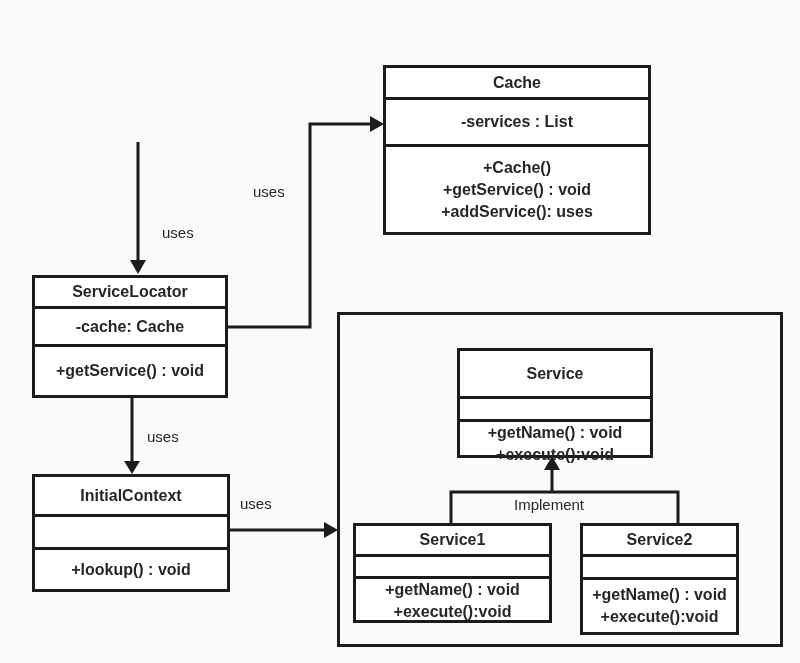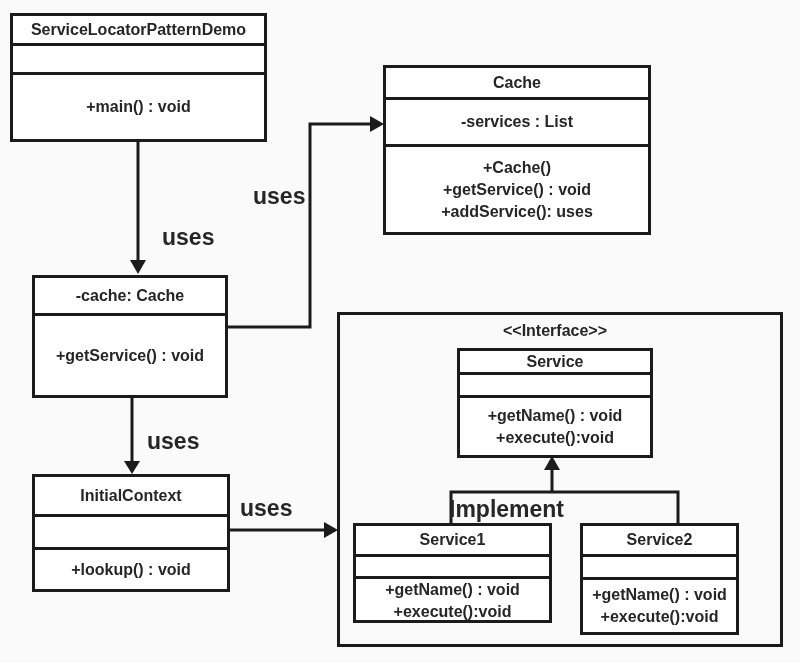--- a/index.html
+++ b/index.html
@@ -42,22 +42,22 @@
     text-align:right;
   }
   .uml-class .c-ops {
     flex:1;
     display:flex; flex-direction:column; align-items:center; justify-content:center;
   }
   .member { line-height:22px; white-space:nowrap; }
 
   .rel-label {
     position:absolute;
-    font-size:23px;
-    font-weight:700;
+    font-size:15px;
+    font-weight:400;
     white-space:nowrap;
   }
   .stereotype-label {
     position:absolute;
     font-size:16px;
     font-weight:700;
     text-align:center;
   }
 </style>
 </head>
@@ -78,61 +78,54 @@
     </g>
     <g fill="#1b1b1b" stroke="none">
       <polygon points="130,260 146,260 138,274"></polygon>
       <polygon points="370,116 370,132 384,124"></polygon>
       <polygon points="124,461 140,461 132,474"></polygon>
       <polygon points="324,522 324,538 338,530"></polygon>
       <polygon points="544,470 560,470 552,456"></polygon>
     </g>
   </svg>
 
-  <div class="uml-class" style="left:10px; top:13px; width:257px; height:129px">
-    <div class="c-title" style="height:30px">ServiceLocatorPatternDemo</div>
-    <div class="c-attrs" style="height:29px"></div>
-    <div class="c-ops">
-      <div class="member">+main() : void</div>
-    </div>
-  </div>
 
   <div class="uml-class" style="left:383px; top:65px; width:268px; height:170px">
     <div class="c-title" style="height:32px">Cache</div>
     <div class="c-attrs" style="height:47px">
       <div class="member">-services  : List</div>
     </div>
     <div class="c-ops">
       <div class="member">+Cache()</div>
       <div class="member">+getService() : void</div>
       <div class="member">+addService(): uses</div>
     </div>
   </div>
 
   <div class="uml-class" style="left:32px; top:275px; width:196px; height:123px">
+    <div class="c-title" style="height:31px">ServiceLocator</div>
     <div class="c-attrs" style="height:38px">
       <div class="member">-cache: Cache</div>
     </div>
     <div class="c-ops">
       <div class="member">+getService() : void</div>
     </div>
   </div>
 
   <div class="uml-class" style="left:32px; top:474px; width:198px; height:118px">
     <div class="c-title" style="height:40px">InitialContext</div>
     <div class="c-attrs" style="height:33px"></div>
     <div class="c-ops">
       <div class="member">+lookup() : void</div>
     </div>
   </div>
 
-  <div class="stereotype-label" style="left:457px; top:322px; width:196px">&lt;&lt;Interface&gt;&gt;</div>
 
   <div class="uml-class" style="left:457px; top:348px; width:196px; height:110px">
-    <div class="c-title" style="height:24px">Service</div>
+    <div class="c-title" style="height:48px">Service</div>
     <div class="c-attrs" style="height:23px"></div>
     <div class="c-ops">
       <div class="member">+getName() : void</div>
       <div class="member">+execute():void</div>
     </div>
   </div>
 
   <div class="uml-class" style="left:353px; top:523px; width:199px; height:100px">
     <div class="c-title" style="height:31px">Service1</div>
     <div class="c-attrs" style="height:22px"></div>
@@ -148,15 +141,15 @@
     <div class="c-ops">
       <div class="member">+getName() : void</div>
       <div class="member">+execute():void</div>
     </div>
   </div>
 
   <div class="rel-label" style="left:162px; top:224px">uses</div>
   <div class="rel-label" style="left:253px; top:183px">uses</div>
   <div class="rel-label" style="left:147px; top:428px">uses</div>
   <div class="rel-label" style="left:240px; top:495px">uses</div>
-  <div class="rel-label" style="left:449px; top:496px; width:200px; text-align:left">Implement</div>
+  <div class="rel-label" style="left:449px; top:496px; width:200px; text-align:center">Implement</div>
 
 </div>
 
 </body></html>

